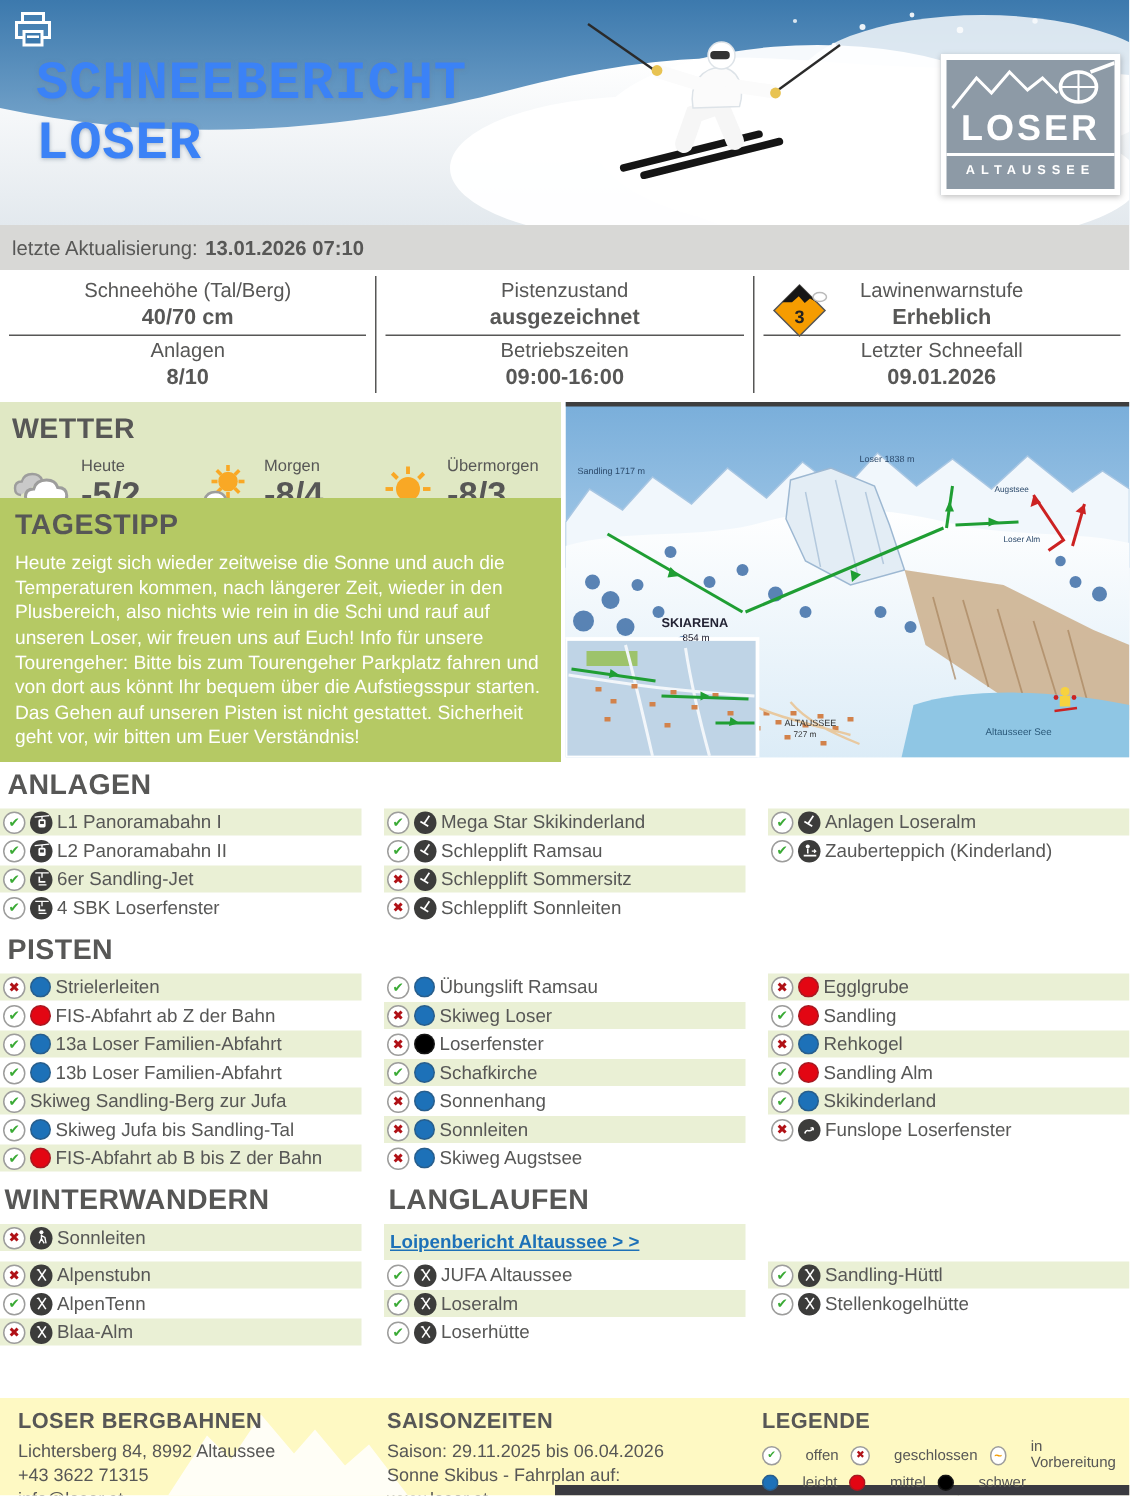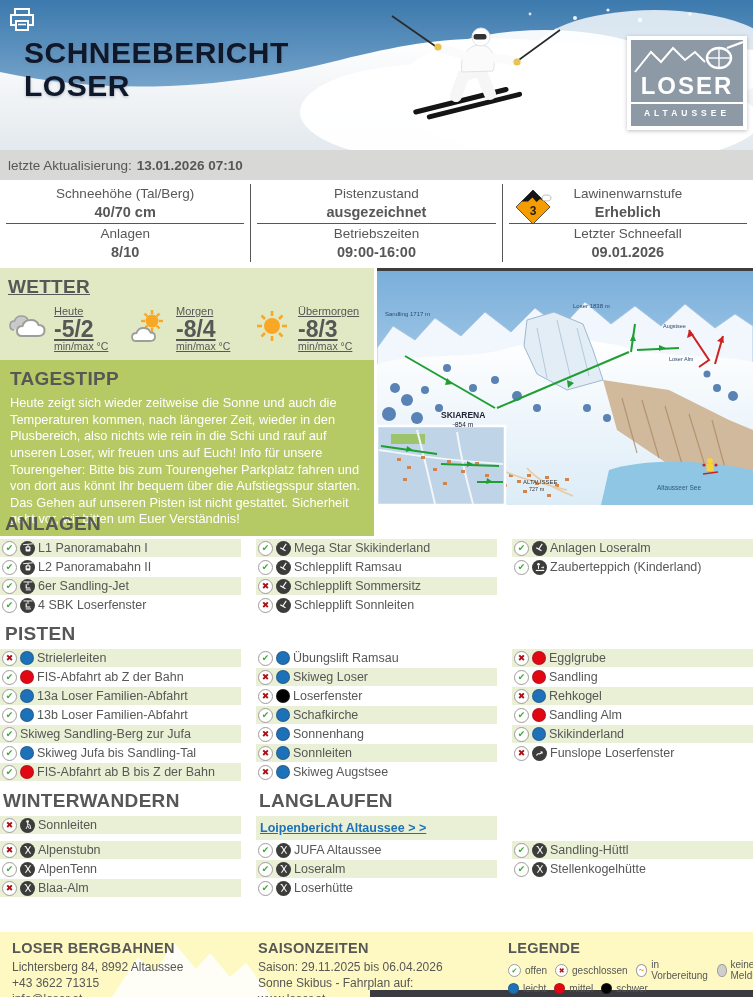--- a/index.html
+++ b/index.html
@@ -6,23 +6,24 @@
   body{
     width:753px;height:997px;position:relative;overflow:hidden;
     font-family:"Liberation Sans","DejaVu Sans",sans-serif;
     color:#575756;background:#fff;display:flex;flex-direction:column;
   }
   
   .header{height:150px;position:relative;flex:none;overflow:hidden;}
   .header svg.bg{position:absolute;inset:0;}
   .print-btn{position:absolute;left:8px;top:7px;width:28px;height:26px;cursor:pointer;}
   .hero-title{
-    position:absolute;left:24px;top:36px;color:#0f172a;font-weight:800;
-    font-size:30px;line-height:1.1;letter-spacing:.5px;
+    position:absolute;left:24px;top:36px;color:#3b82f6;font-weight:800;
+    font-size:36px;line-height:1.1;letter-spacing:.5px;
     text-shadow:0 1px 3px rgba(110,130,150,.55);
+    font-family:Liberation Mono, monospace;
   }
   .logo{
     position:absolute;right:6px;top:36px;width:120px;height:94px;
     background:#8d9aa6;border:4px solid #fff;box-sizing:border-box;
     display:flex;flex-direction:column;box-shadow:0 1px 4px rgba(0,0,0,.25);
   }
   .logo-art{flex:none;height:36px;}
   .logo-name{color:#fff;font-weight:800;font-size:24px;letter-spacing:2px;text-align:center;line-height:1;margin-top:-2px;}
   .logo-sub{border-top:2px solid #fff;margin-top:4px;color:#fff;font-size:8.5px;letter-spacing:4px;text-align:center;padding:4px 0 2px;font-weight:700;}
   
@@ -32,21 +33,21 @@
   .info-grid{flex:none;height:86px;display:flex;padding:4px 0;box-sizing:border-box;}
   .info-col{flex:1;display:flex;flex-direction:column;justify-content:space-between;position:relative;padding:2px 6px;box-sizing:border-box;}
   .info-col + .info-col{border-left:1px solid #575756;}
   .info-cell{text-align:center;font-size:13.5px;line-height:1.25;}
   .info-cell .val{font-weight:700;font-size:14.5px;}
   .info-divider{border:none;border-top:1px solid #575756;margin:2px 0;width:100%;}
   .avalanche-ic{position:absolute;left:10px;top:3px;width:40px;height:40px;}
   
   .content-row{flex:none;height:237px;display:flex;margin-top:2px;}
   .left-col{width:374px;flex:none;display:flex;flex-direction:column;margin-right:3px;}
-  .wetter{height:92px;flex:none;background:#e0e8c4;padding:8px 0 0 8px;box-sizing:border-box;text-decoration:underline;}
+  .wetter{height:64px;flex:none;background:#e0e8c4;padding:8px 0 0 8px;box-sizing:border-box;}
   .wetter h2,.tip h2{margin:0;font-size:19px;letter-spacing:.3px;color:#575756;}
   .days{display:flex;margin-top:8px;}
   .day{flex:1;display:flex;align-items:flex-start;gap:6px;}
   .day .ic{width:40px;height:36px;flex:none;margin-top:2px;}
   .day .nm{font-size:11px;line-height:1;}
   .day .tp{font-size:23px;font-weight:700;line-height:1.05;}
   .day .un{font-size:10.5px;line-height:1;}
   .tip{flex:1;background:#b5c964;padding:8px 10px;box-sizing:border-box;}
   .tip p{margin:5px 0 0;color:#fff;font-size:12.8px;line-height:1.3;}
   .map{flex:1;position:relative;}
@@ -73,21 +74,21 @@
   .link-row{height:24px;margin-bottom:1px;display:flex;align-items:center;padding-left:4px;background:#eaf0d5;}
   
   .footer{margin-top:auto;flex:none;height:65px;background:#fef9c3;position:relative;display:flex;padding:8px 0 0 12px;box-sizing:border-box;}
   .footer h3{margin:0 0 3px;font-size:14.5px;letter-spacing:.3px;color:#575756;}
   .footer .fline{font-size:12px;line-height:1.35;position:relative;z-index:1;}
   .f-company{width:246px;flex:none;position:relative;z-index:1;}
   .f-saison{width:250px;flex:none;position:relative;z-index:1;}
   .f-legende{flex:1;position:relative;z-index:1;}
   .mountain-art{position:absolute;left:112px;bottom:0;z-index:0;}
   .lg-row{display:flex;align-items:center;gap:4px;font-size:10px;margin-bottom:2px;flex-wrap:nowrap;}
-  .lg-item{display:flex;align-items:center;gap:4px;margin-right:4px;}
+  .lg-item{display:flex;align-items:center;gap:16px;margin-right:4px;}
   .lg-st{width:11px;height:11px;border:1.3px solid #9d9d9c;border-radius:50%;background:#fff;display:flex;align-items:center;justify-content:center;font-size:7px;font-weight:700;line-height:1;}
   .lg-st.open{color:#3aaa35;}
   .lg-st.closed{color:#b01116;}
   .lg-st.prep{color:#f59c00;font-size:9px;}
   .lg-st.nodata{background:#cfcfcd;}
   .lg-dot{width:11px;height:11px;border-radius:50%;border:1px solid rgba(60,60,60,.35);box-sizing:border-box;}
   .lg-report{font-size:9.5px;display:flex;gap:3px;align-items:center;}
   .lg-report .link{font-size:9.5px;}
   .bottom-strip{position:absolute;bottom:0;right:0;width:383px;height:7px;background:#3a3a40;}
 </style>

